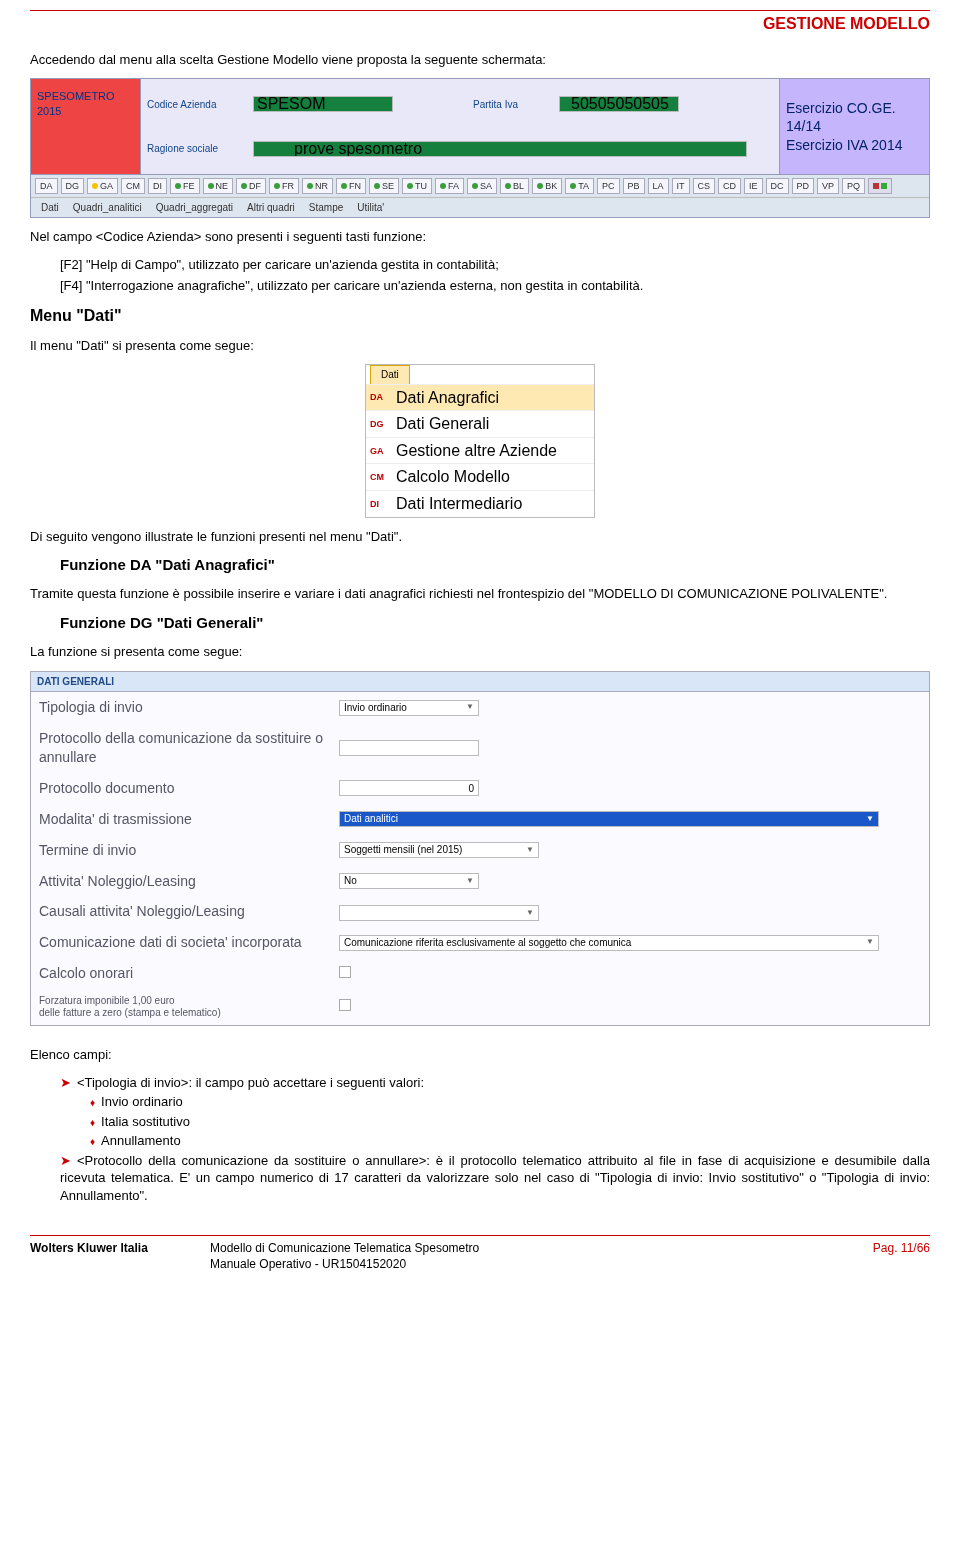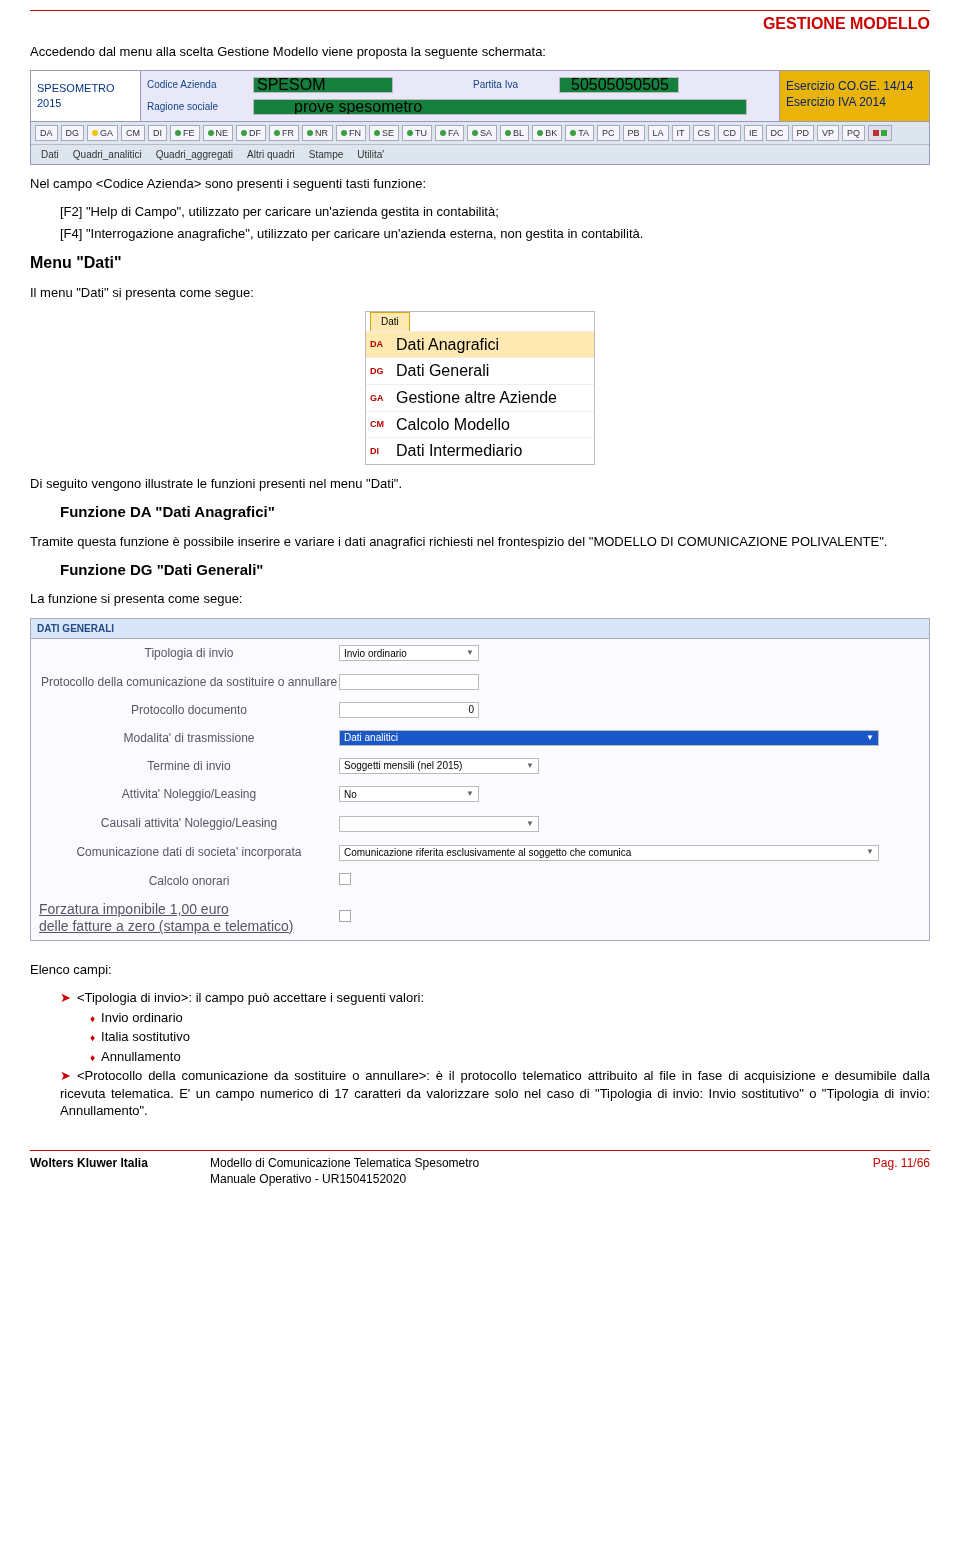--- a/index.html
+++ b/index.html
@@ -12,21 +12,21 @@
     padding: 10px 30px 10px 30px;
     line-height: 1.35;
   }
   .header-title {
     color: #c00;
     font-weight: bold;
     font-size: 16px;
     text-align: right;
     border-top: 1px solid #c00;
     padding-top: 2px;
-    margin-bottom: 8px;
+    margin-bottom: 16px;
   }
   .intro { margin-bottom: 10px; }
   .body-text { margin: 10px 0; text-align: justify; }
   .indent-text { margin: 4px 0 4px 30px; text-align: justify; }
   .h2 { font-weight: bold; font-size: 16px; margin: 10px 0 4px 0; }
   .h3 { font-weight: bold; font-size: 15px; margin: 8px 0 4px 30px; }
   .bullet-right-arrow::before { content: "\27A4"; color: #c00; margin-right: 6px; }
   .bullet-diamond::before { content: "\2666"; color: #c00; margin-right: 6px; font-size: 10px; }
   .bullet-list li { list-style: none; }
   .l1 { margin: 2px 0 2px 30px; text-align: justify; }
@@ -40,35 +40,35 @@
   .ss1 {
     border: 1px solid #99b;
     background: #e8e8f8;
     font-size: 10px;
     font-family: Tahoma, Arial, sans-serif;
     color: #333;
   }
   .ss1-top { display: flex; }
   .ss1-left-title {
     flex: 0 0 110px;
-    background: #ffffff;
+    background: #ef4444;
     color: #003388;
     font-size: 11px;
     padding: 10px 6px;
     border-right: 1px solid #99b;
   }
   .ss1-mid { flex: 1; display: grid; grid-template-columns: 100px 1fr 80px 1fr; gap: 2px 6px; padding: 4px 6px; align-items: center; }
   .ss1-mid input { font-size: 16px; padding: 1px 3px; border: 1px solid #bbb; background: #15803d; height: 16px; }
   .ss1-mid .lbl { color: #114488; font-size: 10px; }
   .ss1-ex {
     flex: 0 0 150px;
-    background: #eab308;
+    background: #c4b5fd;
     color: #05226a;
-    font-size: 12px;
-    padding: 8px 6px;
+    font-size: 14px;
+    padding: 20px 6px;
     border-left: 1px solid #99b;
     line-height: 1.3;
   }
   .ss1-tabs {
     display: flex;
     gap: 3px;
     padding: 3px 4px;
     background: #dde5ef;
     border-top: 1px solid #99b;
     flex-wrap: wrap;
@@ -133,22 +133,22 @@
     font-size: 10px;
     font-weight: bold;
     padding: 3px 6px;
     border-bottom: 1px solid #aab;
   }
   .ss3-row {
     display: flex;
     align-items: center;
     padding: 6px 8px;
   }
-  .ss3-row .lbl { flex: 0 0 300px; color: #556; font-size: 12px; text-align: center; }
-  .ss3-row .lbl-wide { flex: 0 0 300px; color: #556; font-size: 14px; line-height:1.2;text-decoration:underline; }
+  .ss3-row .lbl { flex: 0 0 300px; color: #556; font-size: 14px; }
+  .ss3-row .lbl-wide { flex: 0 0 300px; color: #556; font-size: 10px; line-height:1.2; }
   .ss3-row .ctrl { flex: 1; }
   .ss3-row input[type=text], .ss3-row .select {
     border: 1px solid #bbb;
     background: #fff;
     font-size: 10px;
     padding: 1px 4px;
     height: 16px;
   }
   .select { display: inline-flex; align-items: center; justify-content: space-between; }
   .select .arrow { font-size: 8px; color: #666; margin-left: 6px; }

